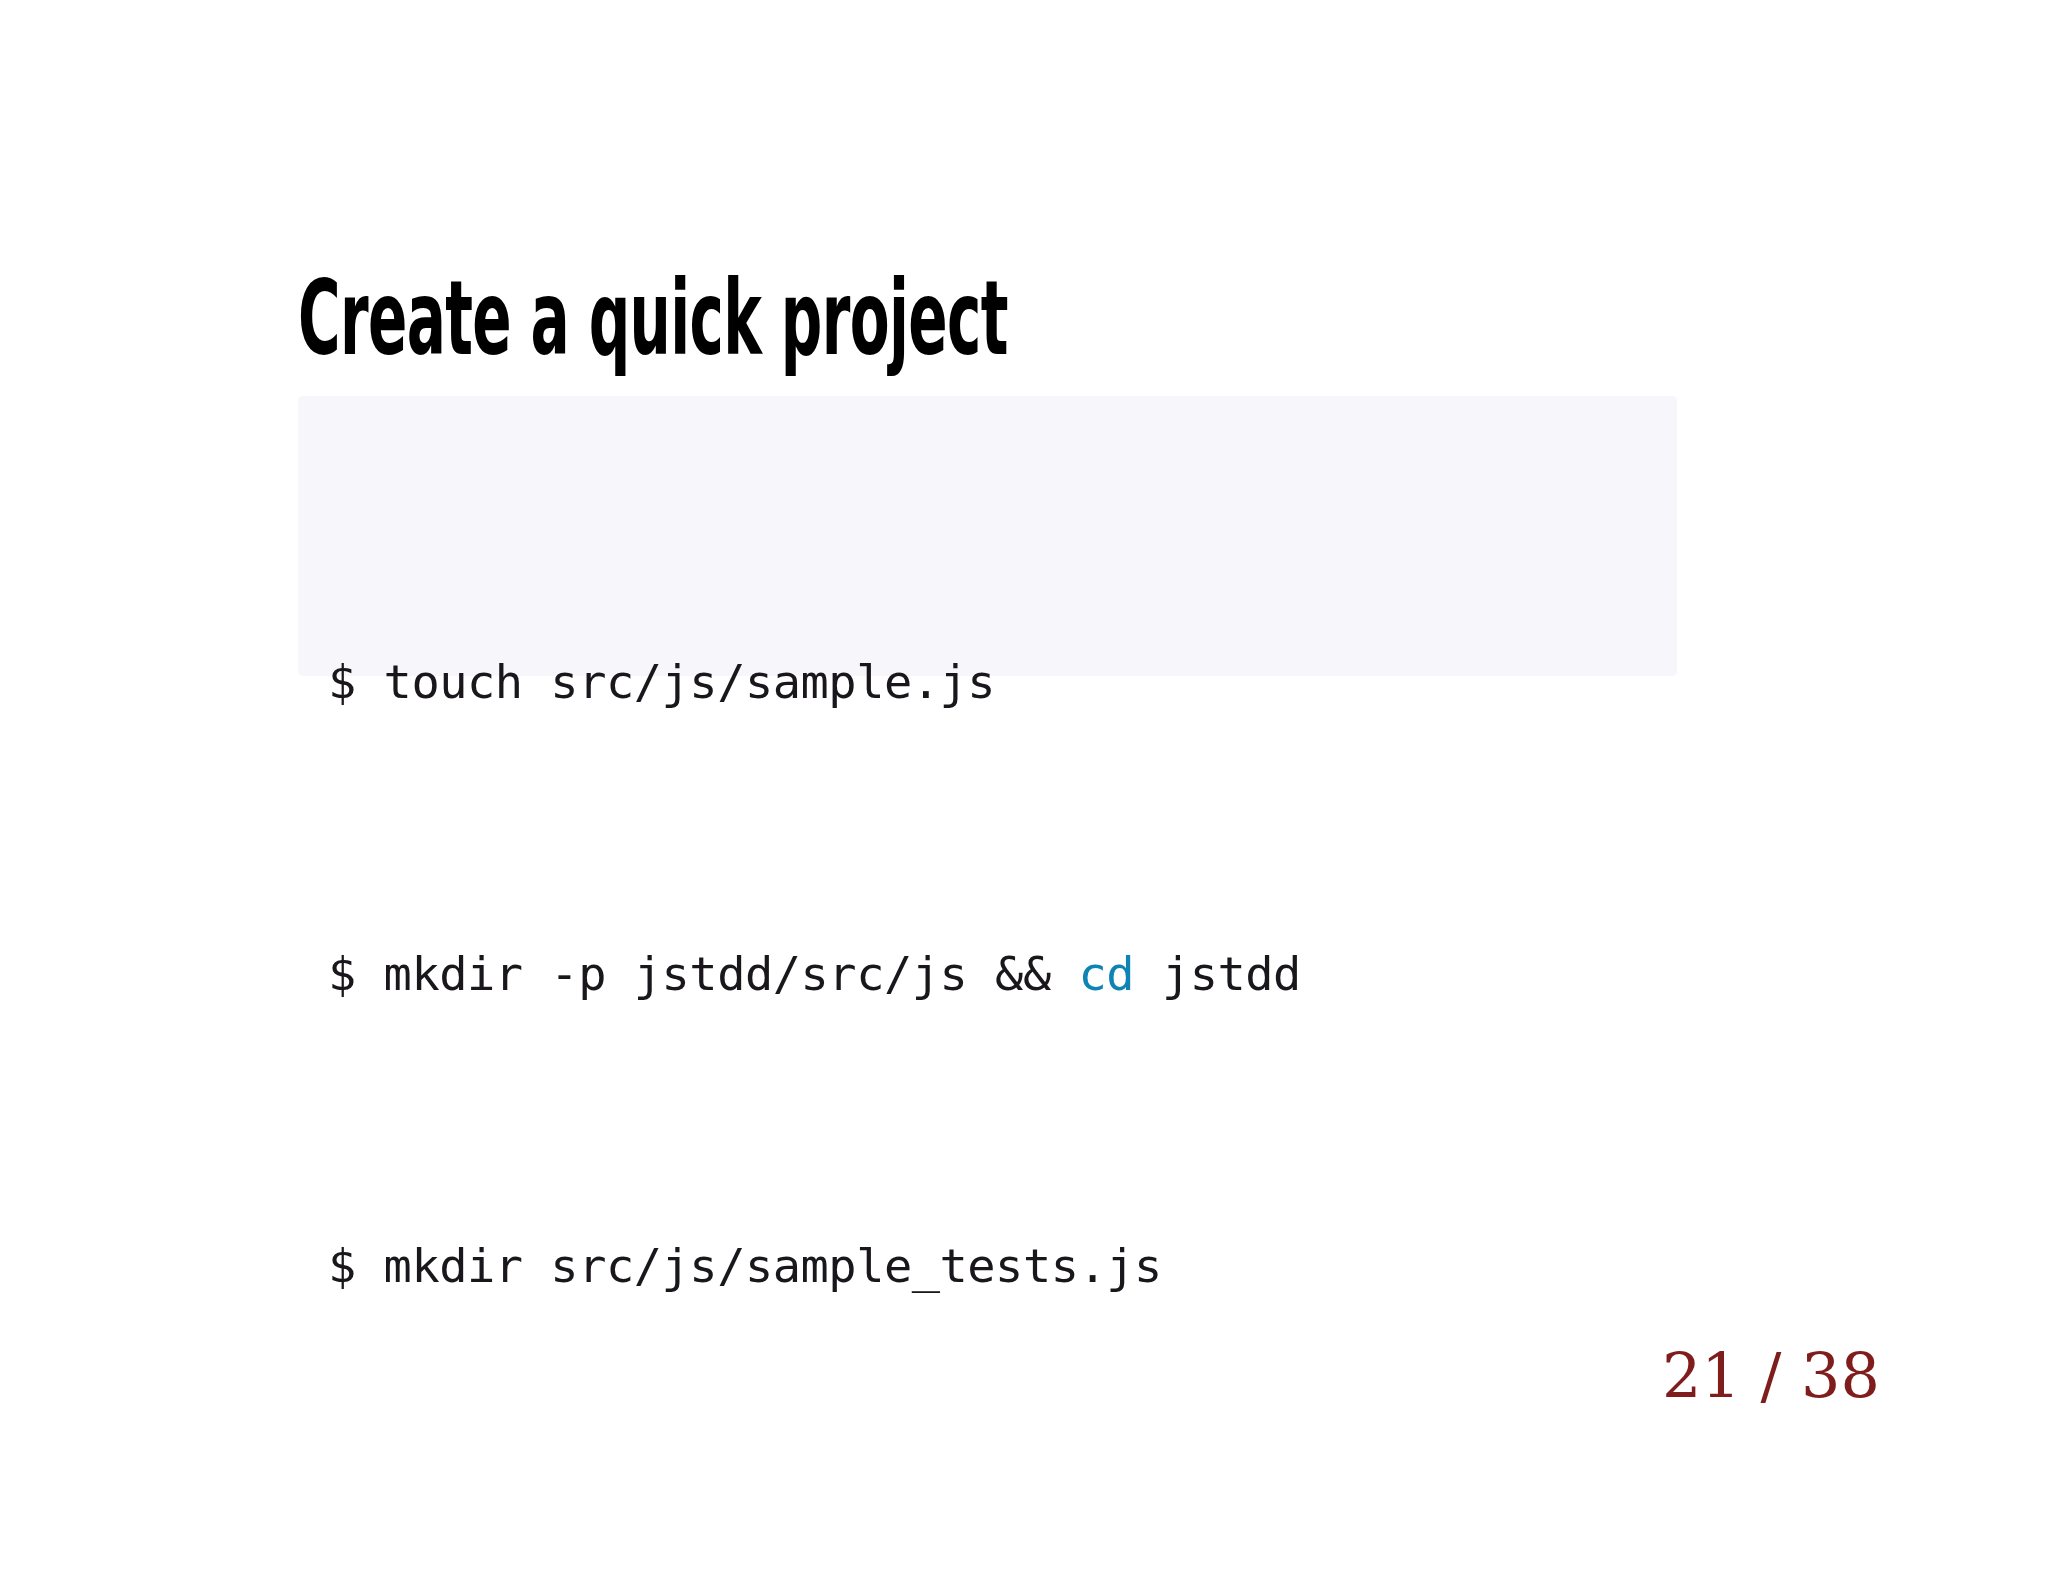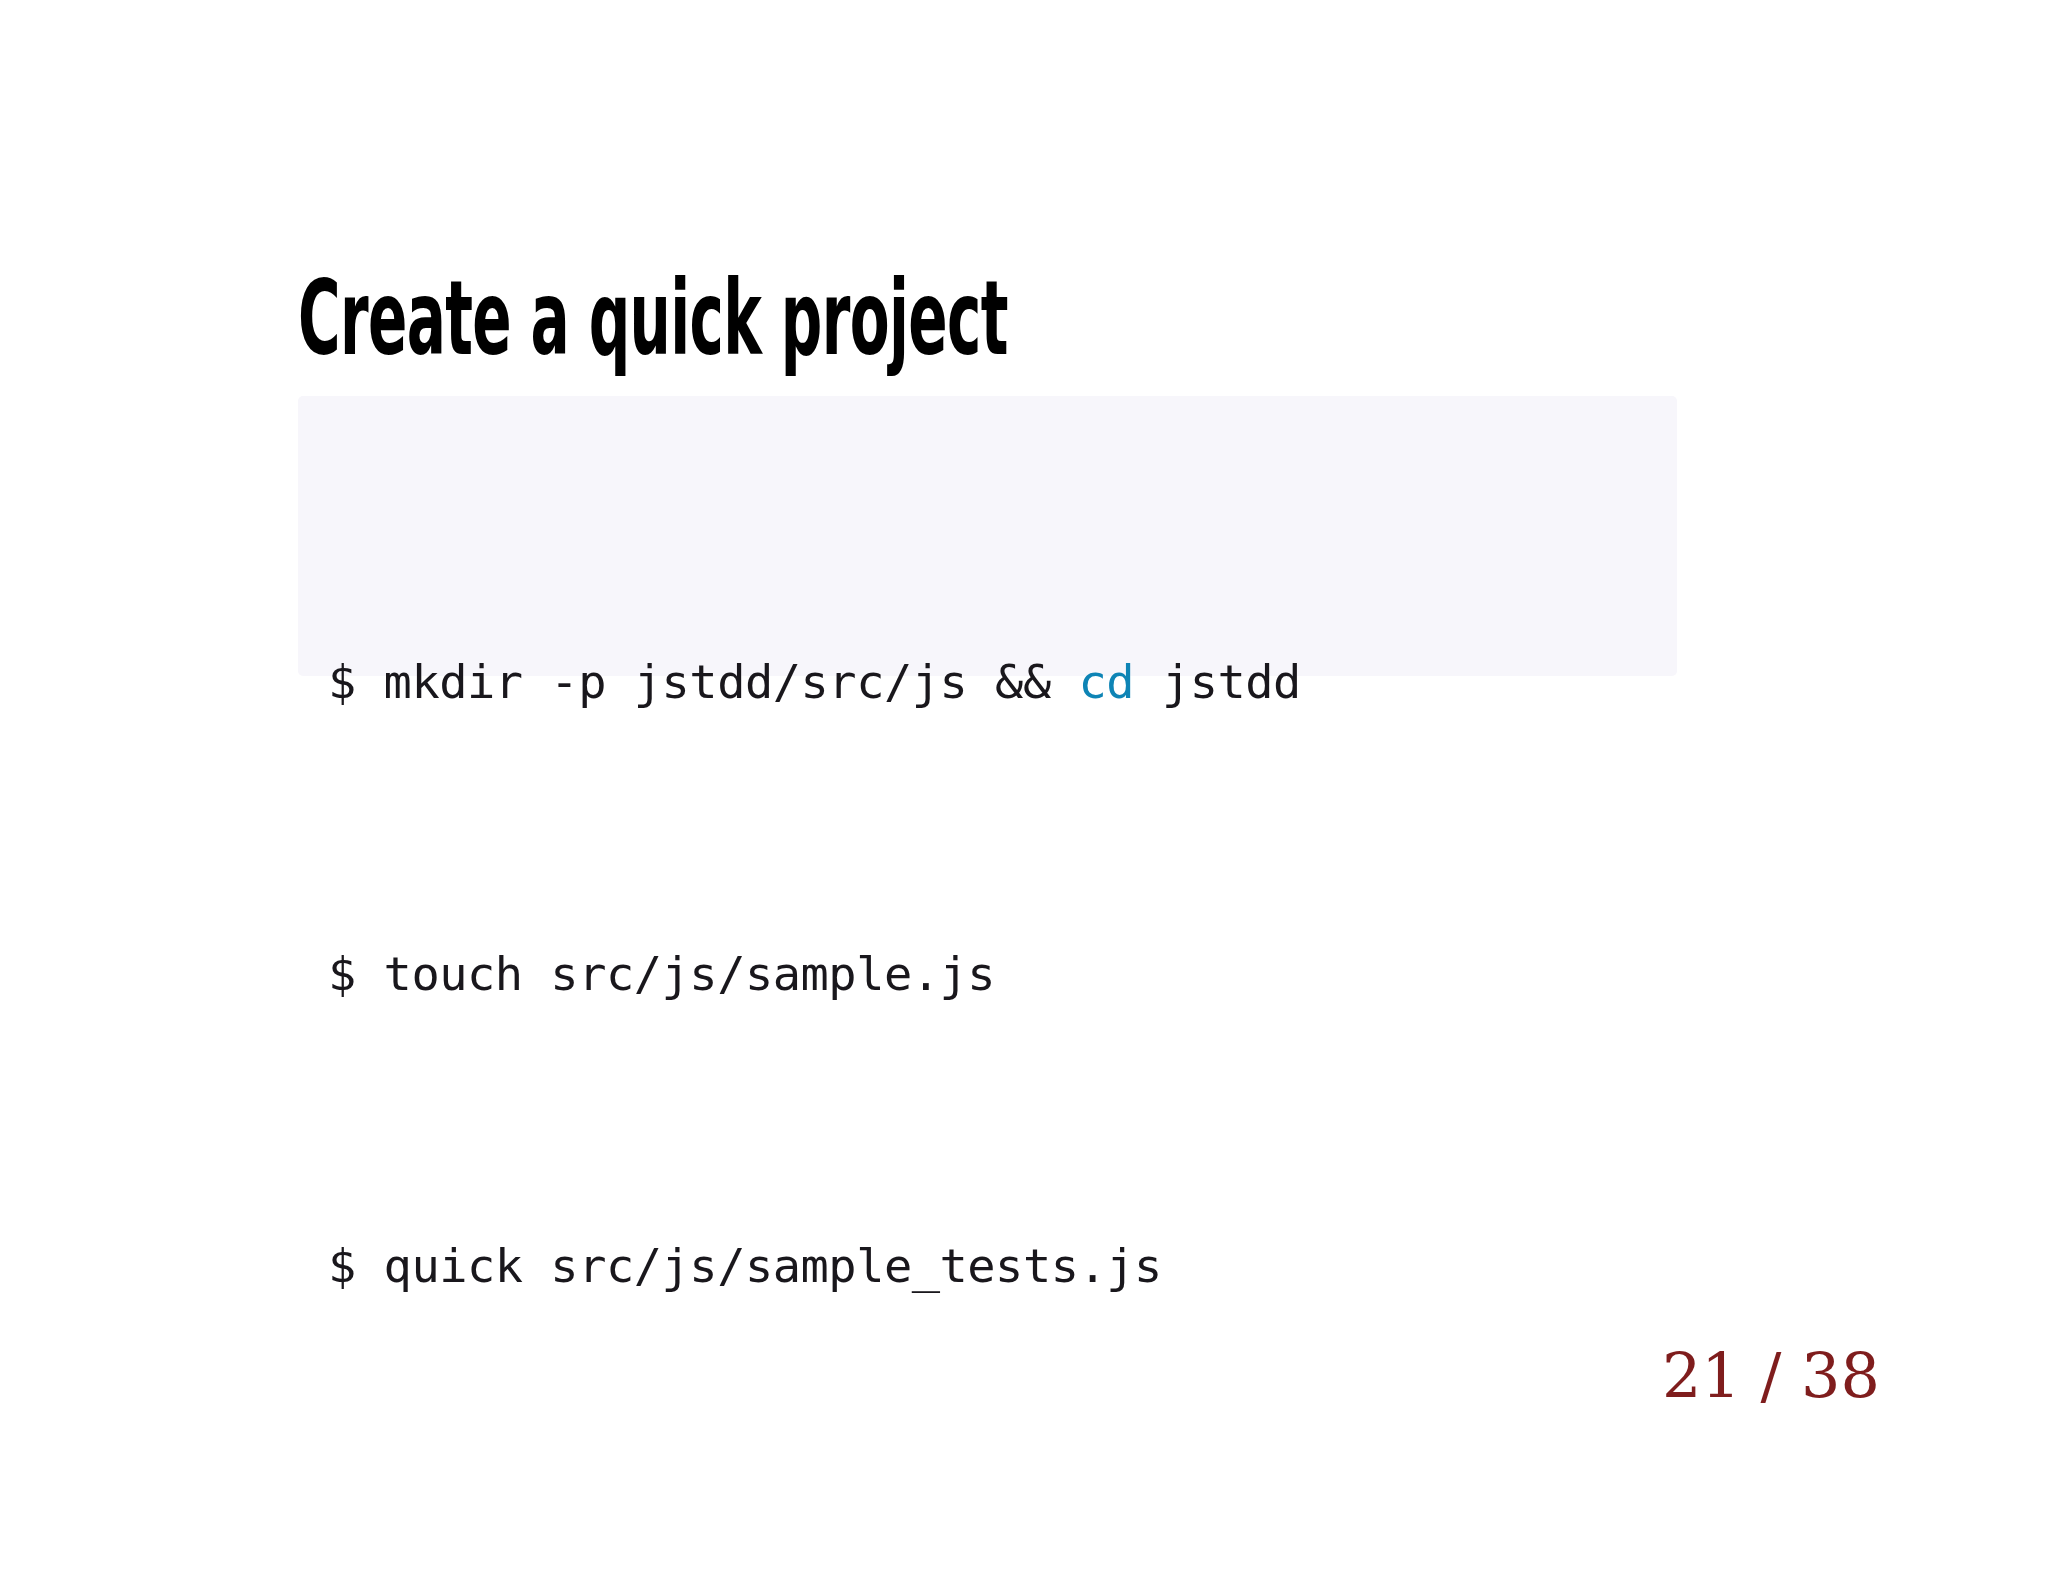--- a/index.html
+++ b/index.html
@@ -79,24 +79,24 @@
 </head>
 <body>
 
 <div class="slide">
 
   <h1 class="slide-title">Create a quick project</h1>
 
   <div class="code-block">
     <div class="code-lines">
 
+      <div class="code-line"><span>$ </span><span>touch src/js/sample.js</span></div>
+
       <div class="code-line"><span>$ </span><span>mkdir -p jstdd/src/js &amp;&amp; </span><span class="tok-builtin">cd</span><span> jstdd</span></div>
 
-      <div class="code-line"><span>$ </span><span>touch src/js/sample.js</span></div>
-
-      <div class="code-line"><span>$ </span><span>quick src/js/sample_tests.js</span></div>
+      <div class="code-line"><span>$ </span><span>mkdir src/js/sample_tests.js</span></div>
 
     </div>
   </div>
 
   <div class="page-counter">21 / 38</div>
 
 </div>
 
 </body></html>

